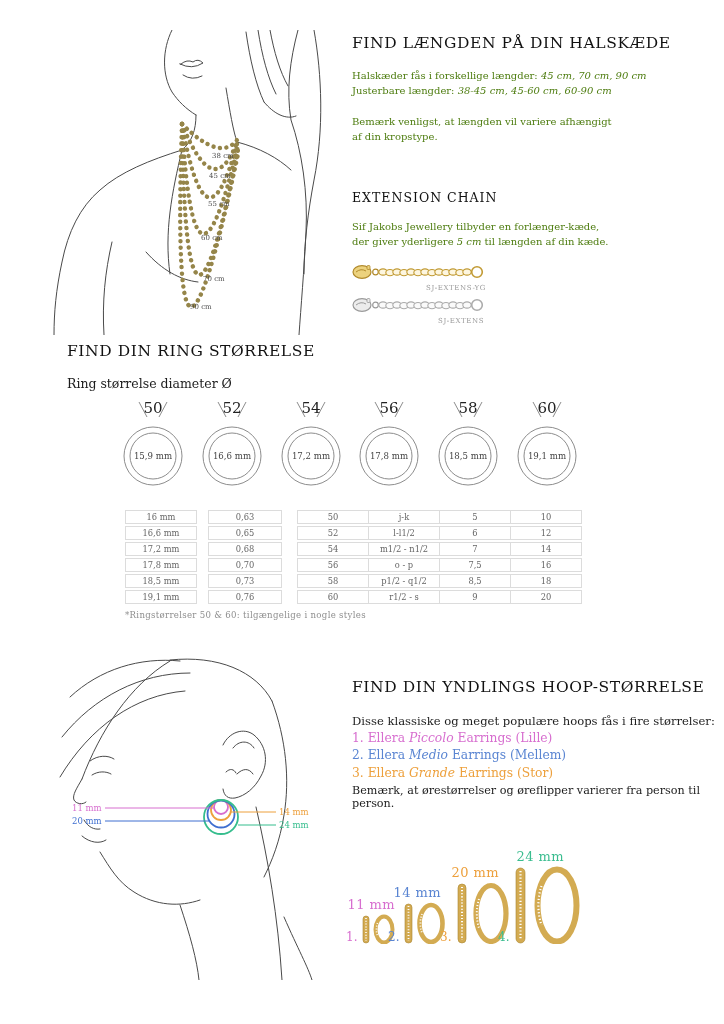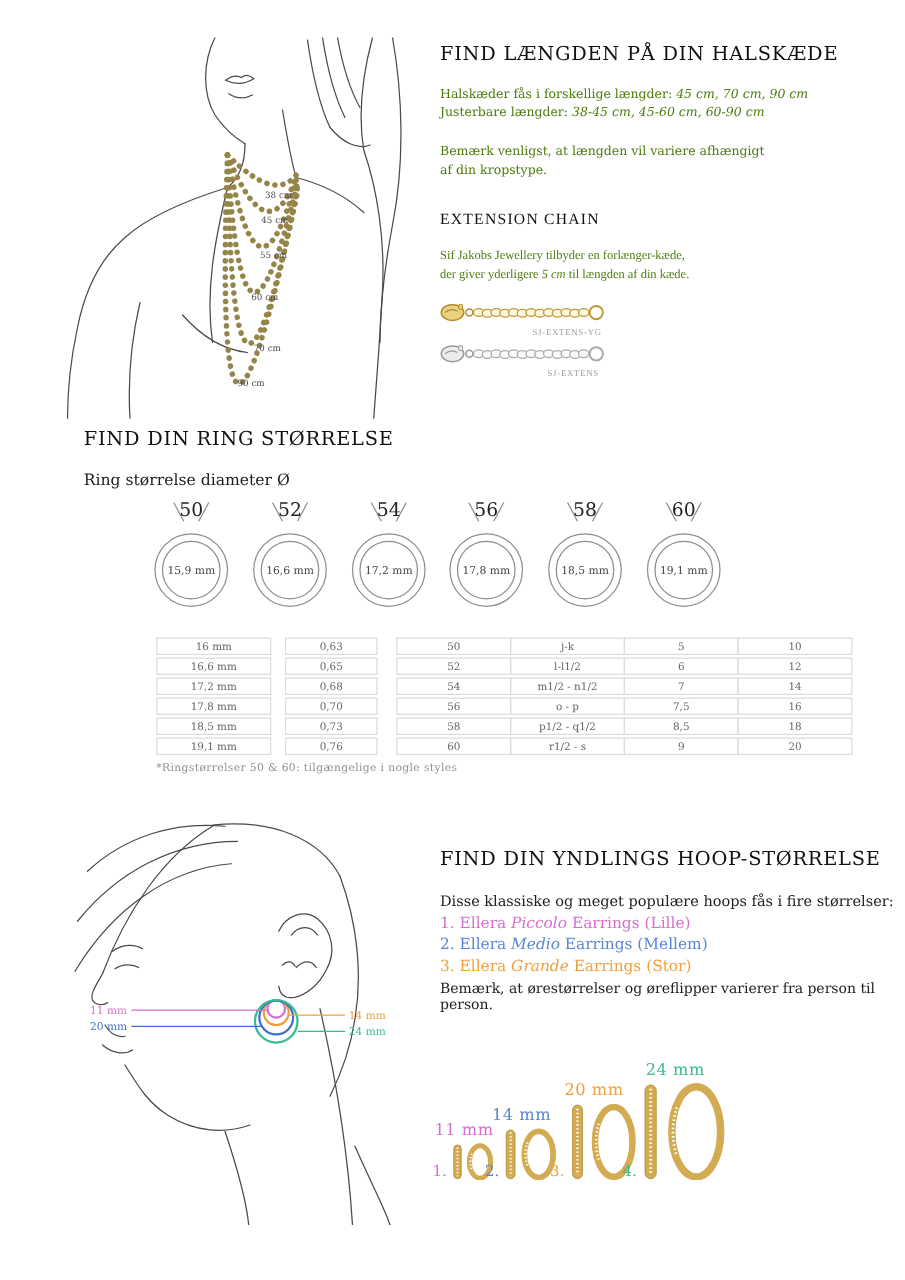--- a/index.html
+++ b/index.html
@@ -11,21 +11,21 @@
   .sub-title{font-size:12.5px;letter-spacing:1px;color:#111;}
   .body-txt{font-size:10px;line-height:1.5;color:#4d7c0f;}
   .body-txt i{font-style:italic;}
   .small-gray{font-size:7px;letter-spacing:.6px;color:#9a9a9a;}
   
   .c-pink{color:#d76ecf;} .c-blue{color:#5a85d2;} .c-orange{color:#eda03c;} .c-teal{color:#3abd8f;}
   
   .thead{display:flex;font-size:9.3px;color:#333;margin-bottom:5px;}
   .hcell{width:72px;text-align:center;letter-spacing:.4px;}
   .trow{display:flex;margin-bottom:2px;}
-  .tcell{width:92px;height:14px;border:1px solid #dcdcdc;box-sizing:border-box;
+  .tcell{width:72px;height:14px;border:1px solid #dcdcdc;box-sizing:border-box;
          font-size:8.3px;color:#666;display:flex;align-items:center;justify-content:center;}
   .gap1{margin-right:11px;} .gap2{margin-right:15px;}
   .tgroup{display:flex;} .tgroup .tcell+.tcell{margin-left:-1px;}
   .sj-circ{display:inline-block;border:1px solid #333;border-radius:50%;
            font-size:7.5px;line-height:9px;padding:1px 2px;margin-right:2px;}
   .footnote{font-size:8.6px;color:#8f8f8f;letter-spacing:.3px;}
   
   .hoop-list{list-style:none;margin:0;padding:0;font-size:12.3px;line-height:1.42;}
   .hoop-list i{font-style:italic;}
   .hoop-label{font-size:13px;letter-spacing:.4px;text-align:center;}
@@ -89,21 +89,21 @@
     <p class="body-txt" style="margin-top:16px;">
       <span>Halskæder fås i forskellige længder: </span><i>45 cm, 70 cm, 90 cm</i><br>
       <span>Justerbare længder: </span><i>38-45 cm, 45-60 cm, 60-90 cm</i>
     </p>
     <p class="body-txt" style="margin-top:16px;">
       <span>Bemærk venligst, at længden vil variere afhængigt</span><br>
       <span>af din kropstype.</span>
     </p>
   </div>
 
-  <div class="abs" style="left:352px;top:168px;width:366px;font-family:Liberation Serif, serif;">
+  <div class="abs" style="left:352px;top:190px;width:366px;">
     <h2 class="sub-title">EXTENSION CHAIN</h2>
     <p class="body-txt" style="margin-top:14px;">
       <span>Sif Jakobs Jewellery tilbyder en forlænger-kæde,</span><br>
       <span>der giver yderligere </span><i>5 cm</i><span> til længden af din kæde.</span>
     </p>
 
     <div style="margin-top:14px;">
       <svg width="132" height="18" viewBox="0 0 132 18">
         <ellipse cx="10" cy="9" rx="9" ry="6.3" fill="#ecd27e" stroke="#b18a2c" stroke-width="1.2"></ellipse>
         <path d="M4,9 q5,-4 10,-1" fill="none" stroke="#b18a2c" stroke-width="1"></path>

